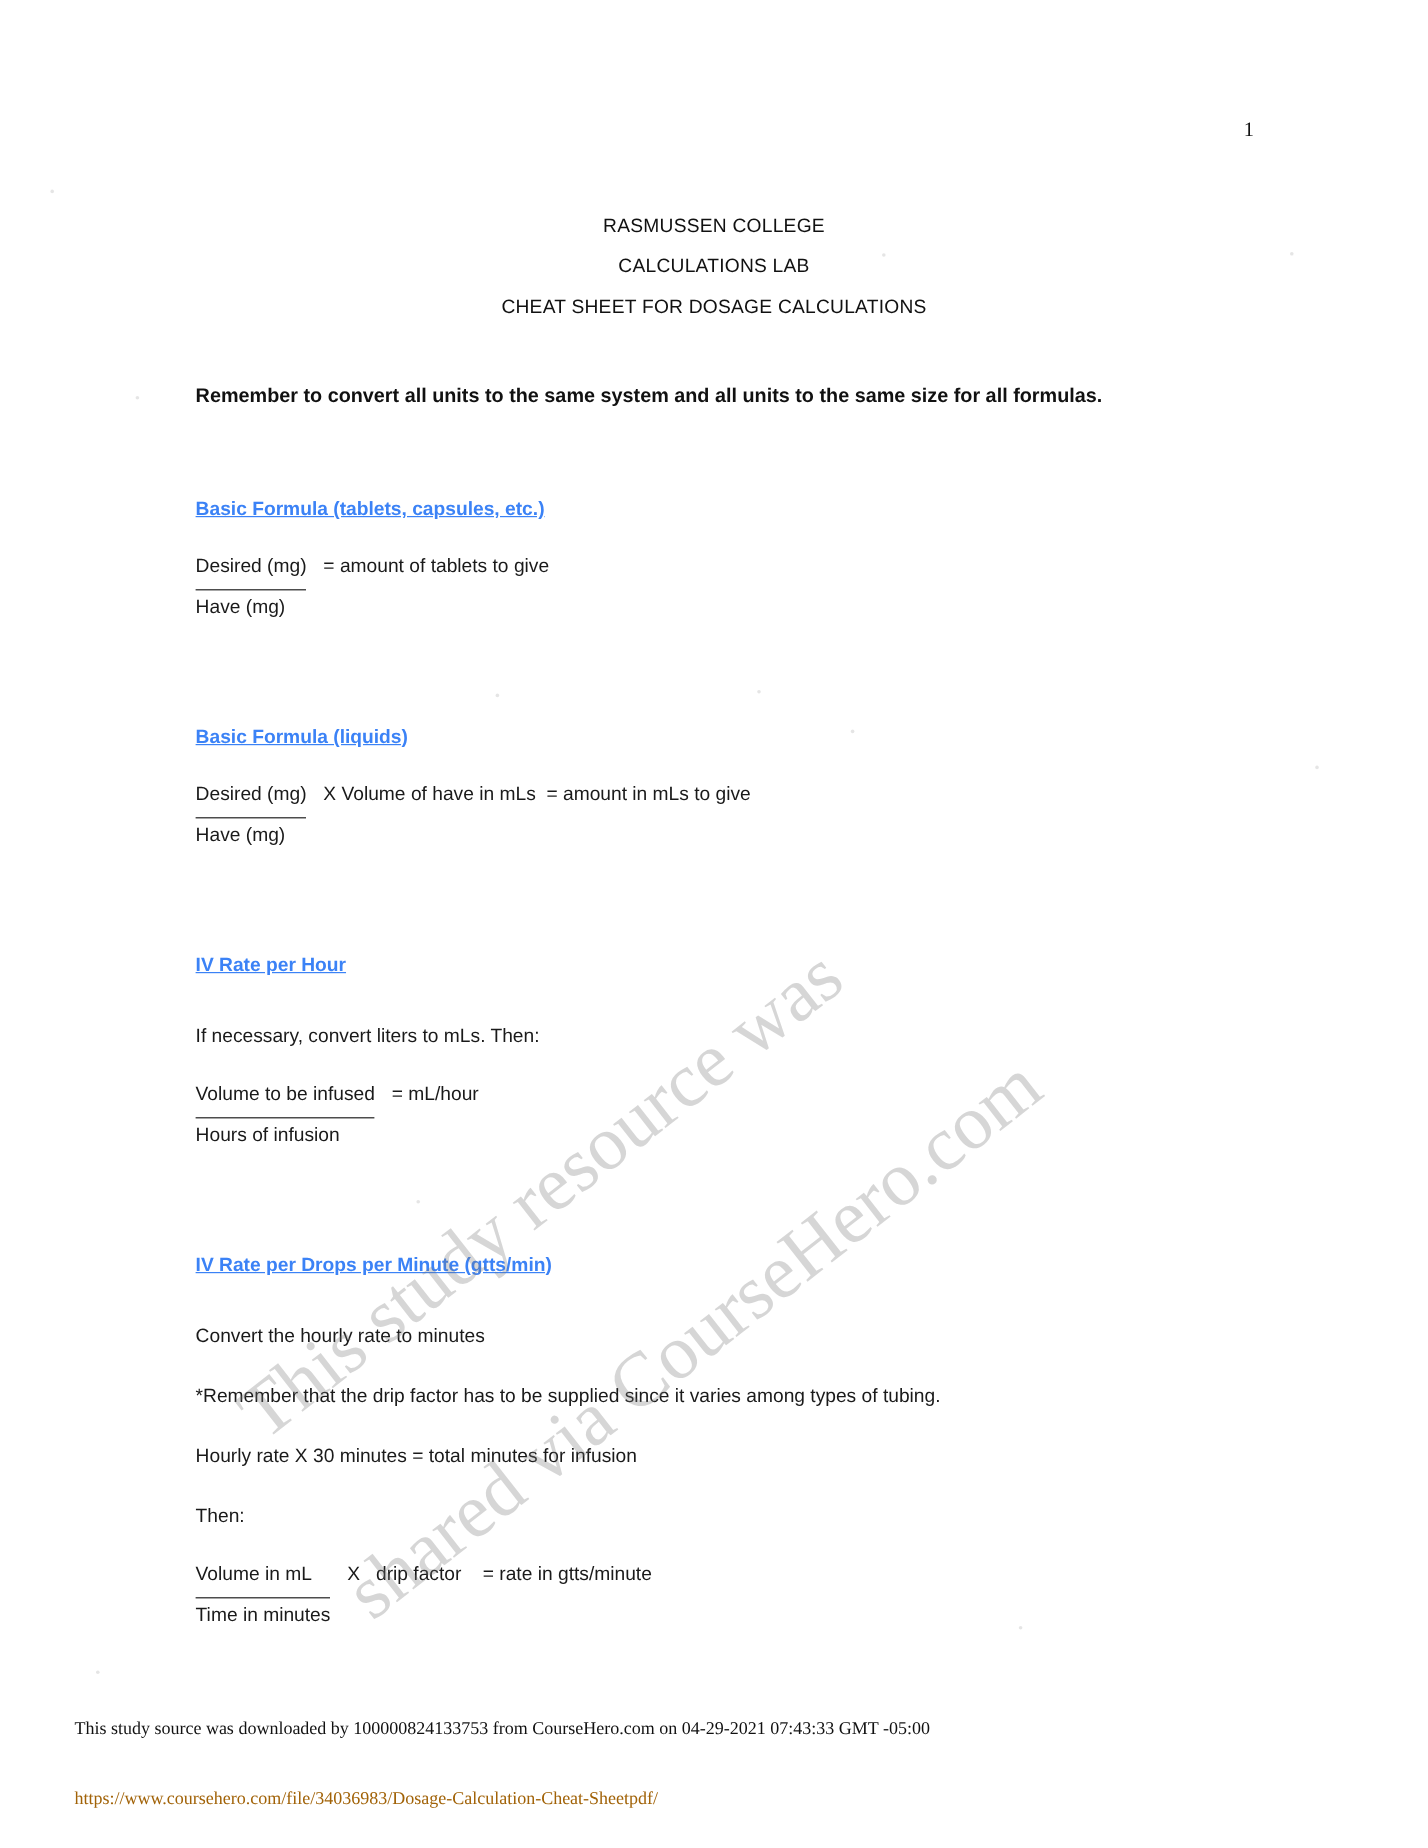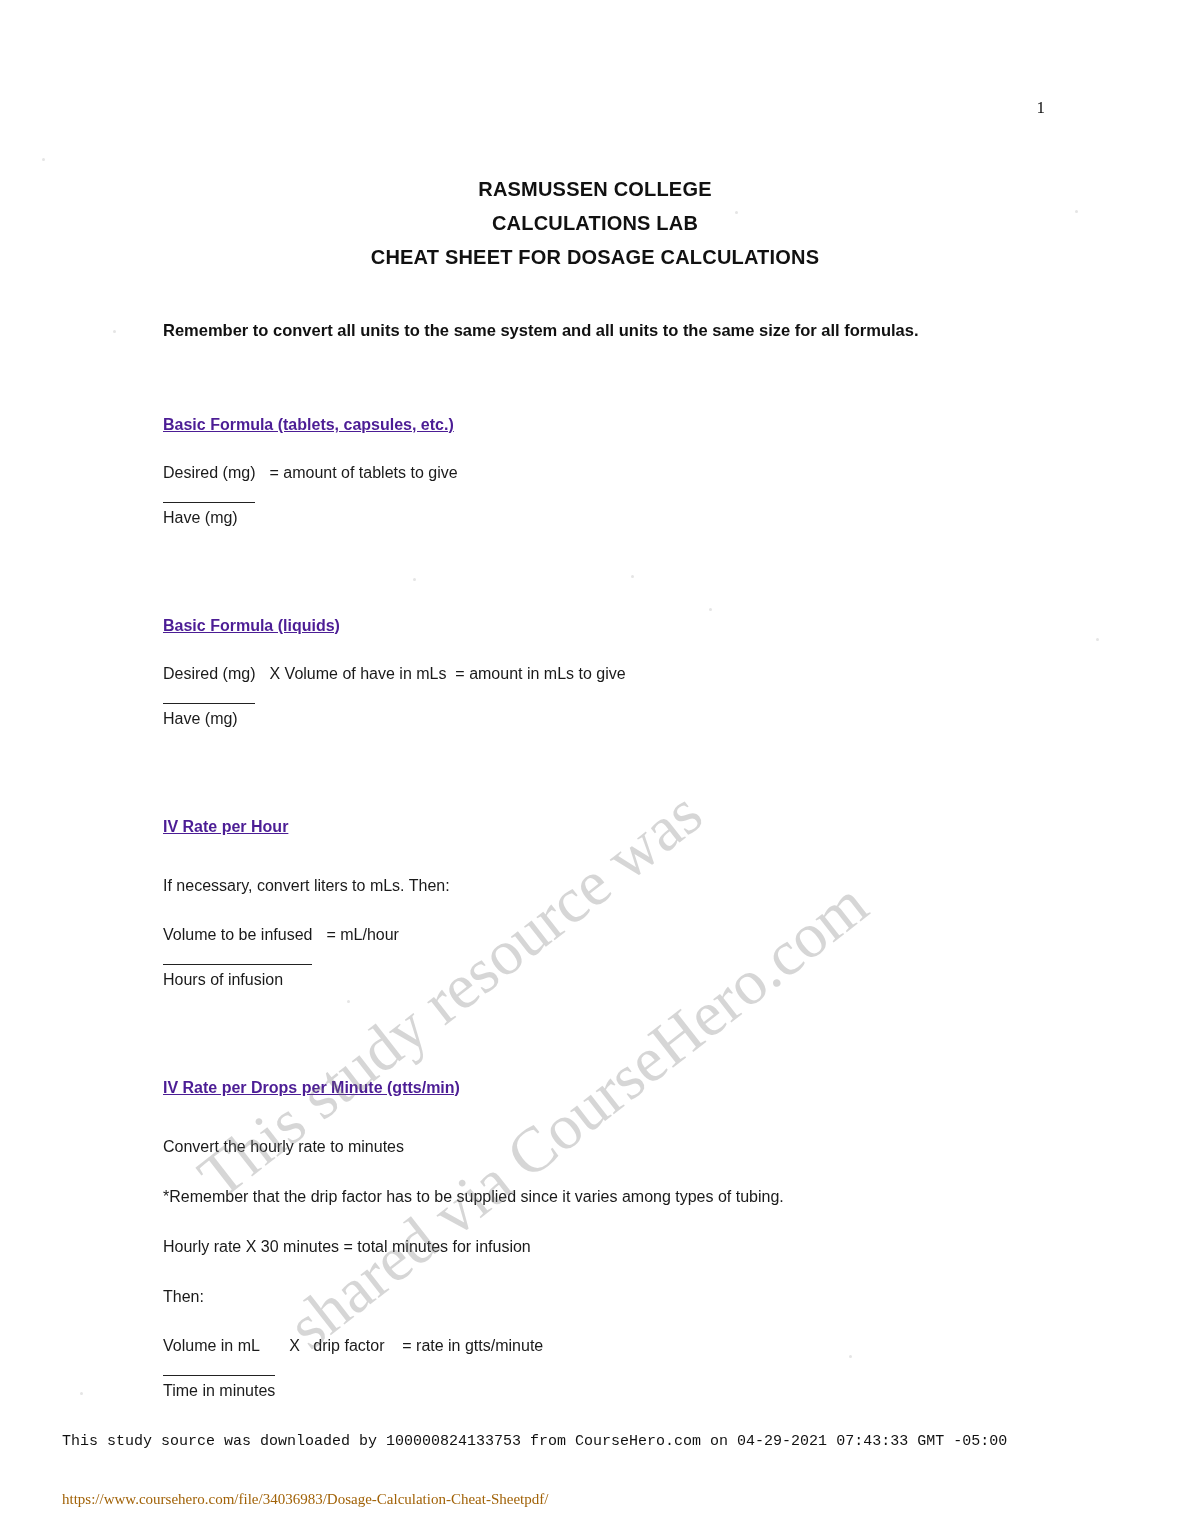--- a/index.html
+++ b/index.html
@@ -27,22 +27,22 @@
     color: #111;
   }
   .title-block {
     position: absolute;
     top: 172px;
     left: 0;
     width: 100%;
     text-align: center;
   }
   .title-line {
-    font-size: 20px;
-    font-weight: bold;
+    font-size: 16px;
+    font-weight: normal;
     letter-spacing: 0.2px;
     line-height: 34px;
     color: #111;
   }
   .content {
     position: absolute;
     top: 318px;
     left: 163px;
     width: 900px;
   }
@@ -53,21 +53,21 @@
     color: #111;
     margin-bottom: 74px;
   }
   .section {
     margin-bottom: 0;
   }
   .section-heading {
     font-size: 16px;
     font-weight: bold;
     text-decoration: underline;
-    color: #4c1d95;
+    color: #3b82f6;
     margin-bottom: 26px;
     display: inline-block;
   }
   .para {
     font-size: 16px;
     line-height: 28px;
     color: #1a1a1a;
     margin-bottom: 22px;
     margin-top: 10px;
   }
@@ -78,21 +78,21 @@
   }
   .formula-row {
     display: flex;
     align-items: flex-start;
   }
   .frac {
     display: inline-block;
   }
   .frac .num {
     border-bottom: 1.3px solid #222;
-    padding-bottom: 16px;
+    padding-bottom: 5px;
     display: block;
     white-space: pre;
   }
   .frac .den {
     display: block;
     padding-top: 2px;
     white-space: pre;
   }
   .frac-tail {
     padding-left: 14px;
@@ -125,21 +125,21 @@
   }
   .wm2 {
     left: 320px;
     top: 1290px;
     transform: rotate(-38deg);
   }
   .footer {
     position: absolute;
     left: 62px;
     bottom: 90px;
-    font-family: Liberation Mono, monospace;
+    font-family: Liberation Serif, serif;
     font-size: 15px;
     color: #111;
     margin-top: 40px;
   }
   .footer-url {
     position: absolute;
     left: 62px;
     bottom: 32px;
     font-family: Liberation Serif, serif;
     font-size: 15px;

